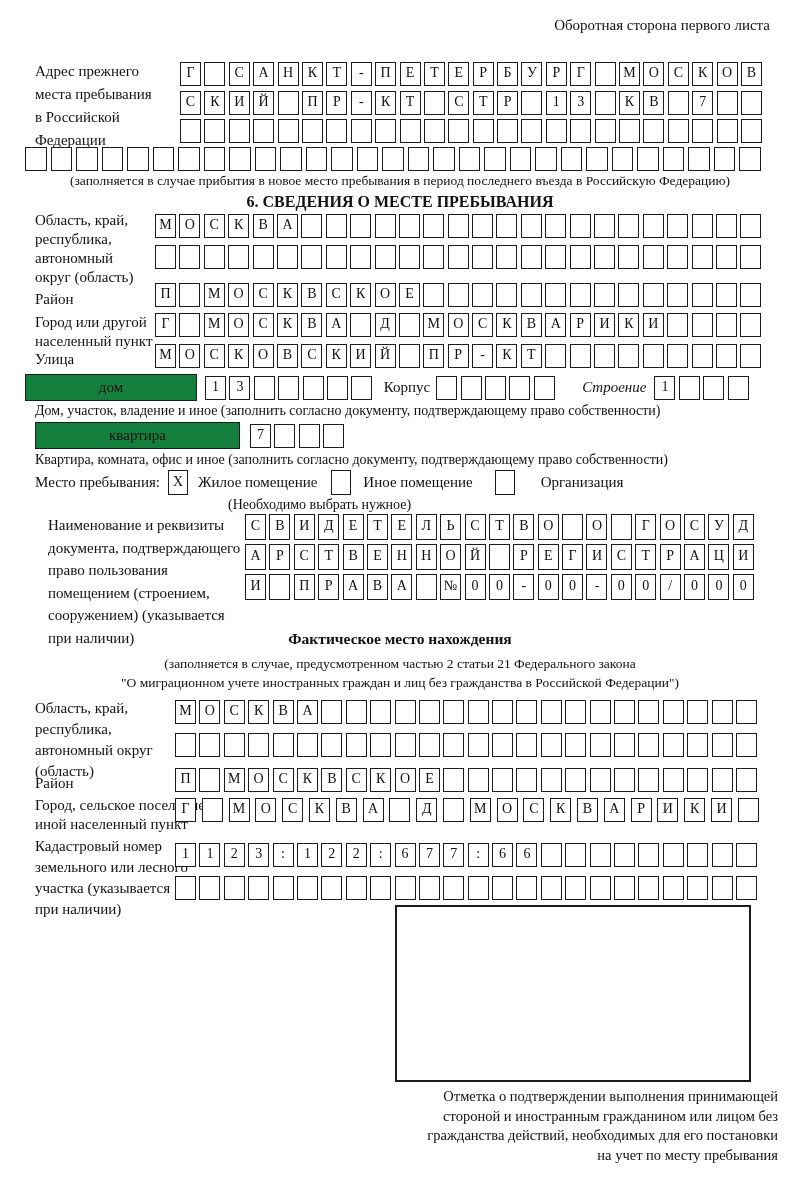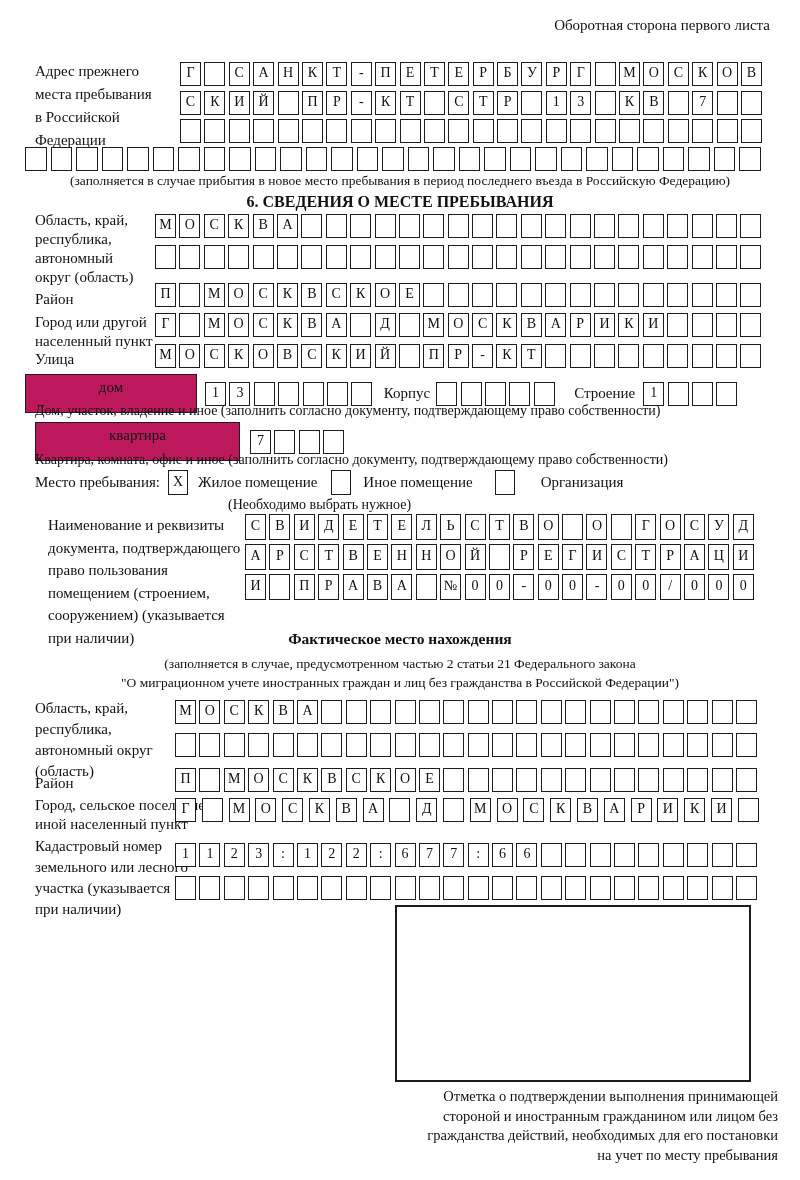--- a/index.html
+++ b/index.html
@@ -20,22 +20,22 @@
   .cell {
     display:inline-block; box-sizing:border-box; width:21px; height:24px;
     border:1.6px solid #1c1c1c; margin-right:3.4px; text-align:center;
     font-size:14px; line-height:20px; vertical-align:top; background:#fff;
   }
   .cells-wide .cell { width:21.5px; margin-right:4px; }
   .cells-spread .cell { margin-right:5.8px; }
   .cells-tall .cell { height:26px; line-height:22px; }
   .flexrow { display:flex; align-items:center; }
   .namebox {
-    box-sizing:border-box; border:1.6px solid #1c1c1c; height:39px;
-    text-align:center; font-size:15px; line-height:24px; background:#be185d;
+    box-sizing:border-box; border:1.6px solid #1c1c1c; height:27px;
+    text-align:center; font-size:15px; line-height:24px; background:#15803d;
   }
   .checkbox {
     display:inline-block; box-sizing:border-box; width:20px; height:25px;
     border:1.6px solid #1c1c1c; text-align:center; font-size:14px; line-height:22px;
     background:#fff;
   }
   .stamp-box { box-sizing:border-box; border:2px solid #1c1c1c; background:#fff; }
   .caption { font-size:14.5px; line-height:19.5px; text-align:right; }
 </style>
 </head>
@@ -76,21 +76,21 @@
 <div class="abs cells" style="left:155px; top:313px;"><span class="cell">Г</span><span class="cell"></span><span class="cell">М</span><span class="cell">О</span><span class="cell">С</span><span class="cell">К</span><span class="cell">В</span><span class="cell">А</span><span class="cell"></span><span class="cell">Д</span><span class="cell"></span><span class="cell">М</span><span class="cell">О</span><span class="cell">С</span><span class="cell">К</span><span class="cell">В</span><span class="cell">А</span><span class="cell">Р</span><span class="cell">И</span><span class="cell">К</span><span class="cell">И</span><span class="cell"></span><span class="cell"></span><span class="cell"></span><span class="cell"></span></div>
 
 <div class="abs label" style="left:35px; top:348px;">Улица</div>
 <div class="abs cells" style="left:155px; top:344px;"><span class="cell">М</span><span class="cell">О</span><span class="cell">С</span><span class="cell">К</span><span class="cell">О</span><span class="cell">В</span><span class="cell">С</span><span class="cell">К</span><span class="cell">И</span><span class="cell">Й</span><span class="cell"></span><span class="cell">П</span><span class="cell">Р</span><span class="cell">-</span><span class="cell">К</span><span class="cell">Т</span><span class="cell"></span><span class="cell"></span><span class="cell"></span><span class="cell"></span><span class="cell"></span><span class="cell"></span><span class="cell"></span><span class="cell"></span><span class="cell"></span></div>
 
 <div class="abs flexrow" style="left:25px; top:374px;">
   <div class="namebox" style="width:172px;">дом</div>
   <span class="cells" style="margin-left:8px;"><span class="cell">1</span><span class="cell">3</span><span class="cell"></span><span class="cell"></span><span class="cell"></span><span class="cell"></span><span class="cell"></span></span>
   <span class="label" style="margin-left:8px;">Корпус</span>
   <span class="cells" style="margin-left:6px;"><span class="cell"></span><span class="cell"></span><span class="cell"></span><span class="cell"></span><span class="cell"></span></span>
-  <span class="label" style="margin-left:16px;">Строение</span>
+  <span class="label" style="margin-left:24px;font-style:italic;">Строение</span>
   <span class="cells" style="margin-left:8px;"><span class="cell">1</span><span class="cell"></span><span class="cell"></span><span class="cell"></span></span>
 </div>
 <div class="abs note-sm" style="left:35px; top:403px;">Дом, участок, владение и иное (заполнить согласно документу, подтверждающему право собственности)</div>
 
 <div class="abs flexrow" style="left:35px; top:422px;">
   <div class="namebox" style="width:205px;">квартира</div>
   <span class="cells" style="margin-left:10px;"><span class="cell">7</span><span class="cell"></span><span class="cell"></span><span class="cell"></span></span>
 </div>
 <div class="abs note-sm" style="left:35px; top:452px;">Квартира, комната, офис и иное (заполнить согласно документу, подтверждающему право собственности)</div>
 

